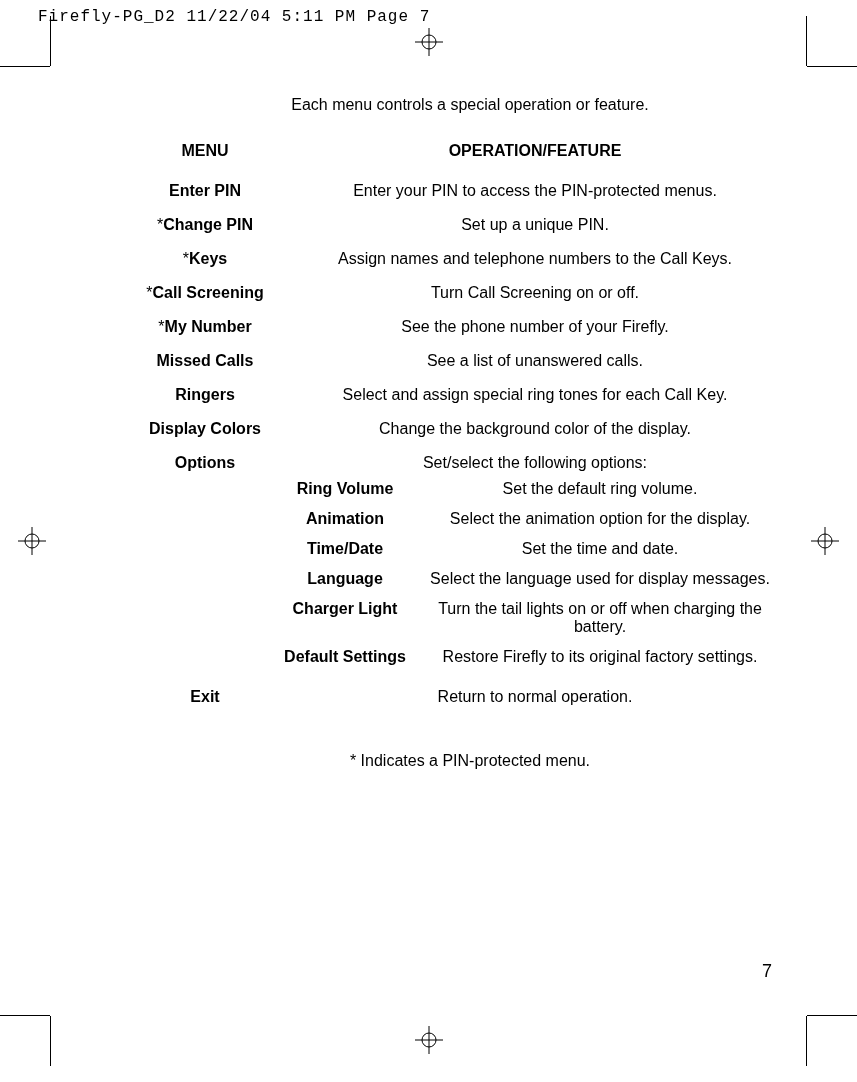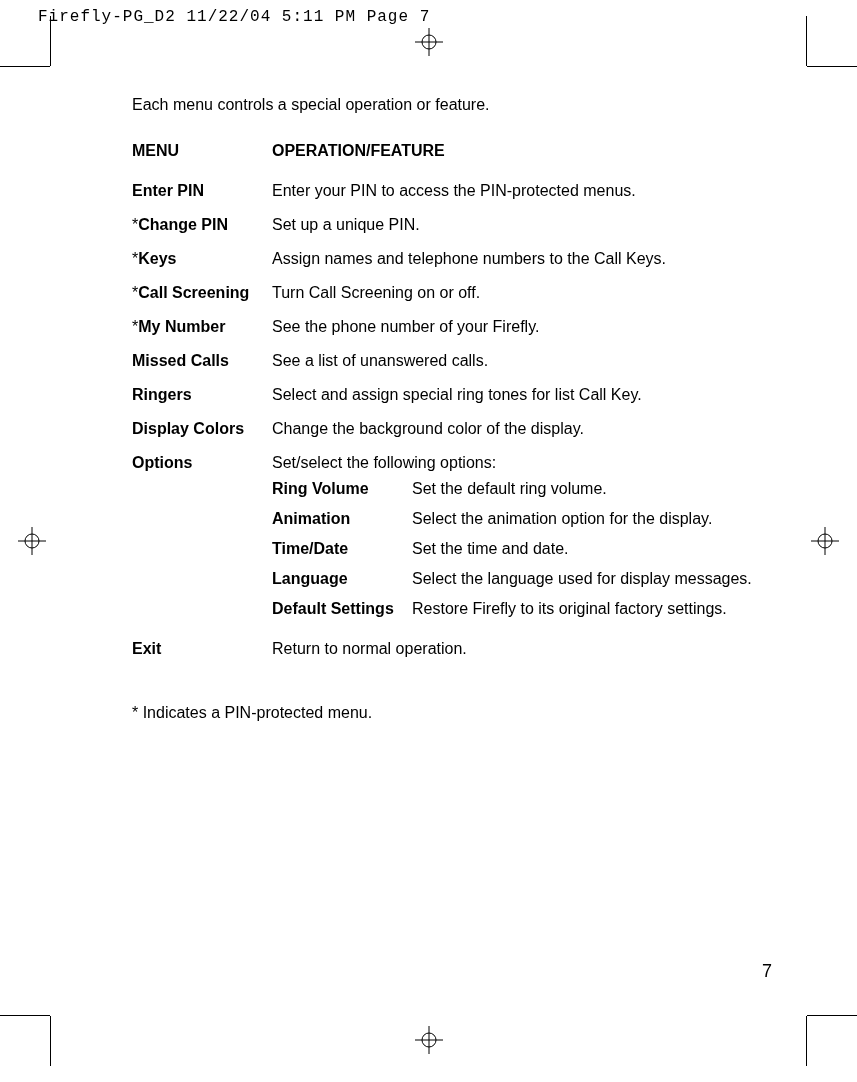--- a/index.html
+++ b/index.html
@@ -12,21 +12,21 @@
   .reg svg{display:block;}
   .crop{position:absolute;background:#000;}
   .crop-tl-h{top:66px;left:0;width:50px;height:1px;}
   .crop-tl-v{top:16px;left:50px;width:1px;height:50px;}
   .crop-tr-h{top:66px;right:0;width:50px;height:1px;}
   .crop-tr-v{top:16px;right:50px;width:1px;height:50px;}
   .crop-bl-h{bottom:66px;left:0;width:50px;height:1px;}
   .crop-bl-v{bottom:16px;left:50px;width:1px;height:50px;}
   .crop-br-h{bottom:66px;right:0;width:50px;height:1px;}
   .crop-br-v{bottom:16px;right:50px;width:1px;height:50px;}
-  .content{position:absolute;top:96px;left:132px;width:660px;}
+  .content{position:absolute;top:96px;left:140px;width:660px;text-align:center;}
   .intro{font-size:16px;margin-bottom:20px;}
   .tbl{display:table;border-collapse:collapse;}
   .row{display:table-row;margin-left:9px;}
   .cell{display:table-cell;vertical-align:top;padding:8px 10px 8px 0;font-size:16px;}
   .menu-col{width:130px;font-weight:bold;}
   .menu-col-inner{width:130px;font-weight:bold;}
   .header-row .cell{font-weight:bold;padding-bottom:14px;}
   .sub-tbl{display:table;border-collapse:collapse;margin-top:2px;}
   .sub-row{display:table-row;}
   .sub-cell{display:table-cell;vertical-align:top;padding:6px 10px 6px 0;font-size:16px;}
@@ -106,21 +106,21 @@
         <div class="row">
           <div class="cell menu-col"><span class="star">*</span><b>My Number</b></div>
           <div class="cell">See the phone number of your Firefly.</div>
         </div>
         <div class="row">
           <div class="cell menu-col"><b>Missed Calls</b></div>
           <div class="cell">See a list of unanswered calls.</div>
         </div>
         <div class="row">
           <div class="cell menu-col"><b>Ringers</b></div>
-          <div class="cell">Select and assign special ring tones for list Call Key.</div>
+          <div class="cell">Select and assign special ring tones for each Call Key.</div>
         </div>
         <div class="row">
           <div class="cell menu-col"><b>Display Colors</b></div>
           <div class="cell">Change the background color of the display.</div>
         </div>
         <div class="row">
           <div class="cell menu-col"><b>Options</b></div>
           <div class="cell">
             <div>
               <div>Set/select the following options:</div>
@@ -135,20 +135,24 @@
                 </div>
                 <div class="sub-row">
                   <div class="sub-cell menu-col-inner" style="font-weight: bold;">Time/Date</div>
                   <div class="sub-cell">Set the time and date.</div>
                 </div>
                 <div class="sub-row">
                   <div class="sub-cell menu-col-inner" style="font-weight: bold;">Language</div>
                   <div class="sub-cell">Select the language used for display messages.</div>
                 </div>
                 <div class="sub-row">
+                  <div class="sub-cell menu-col-inner" style="font-weight: bold;">Charger Light</div>
+                  <div class="sub-cell">Turn the tail lights on or off when charging the battery.</div>
+                </div>
+                <div class="sub-row">
                   <div class="sub-cell menu-col-inner" style="font-weight: bold;">Default Settings</div>
                   <div class="sub-cell">Restore Firefly to its original factory settings.</div>
                 </div>
               </div>
             </div>
           </div>
         </div>
         <div class="row">
           <div class="cell menu-col"><b>Exit</b></div>
           <div class="cell">Return to normal operation.</div>

